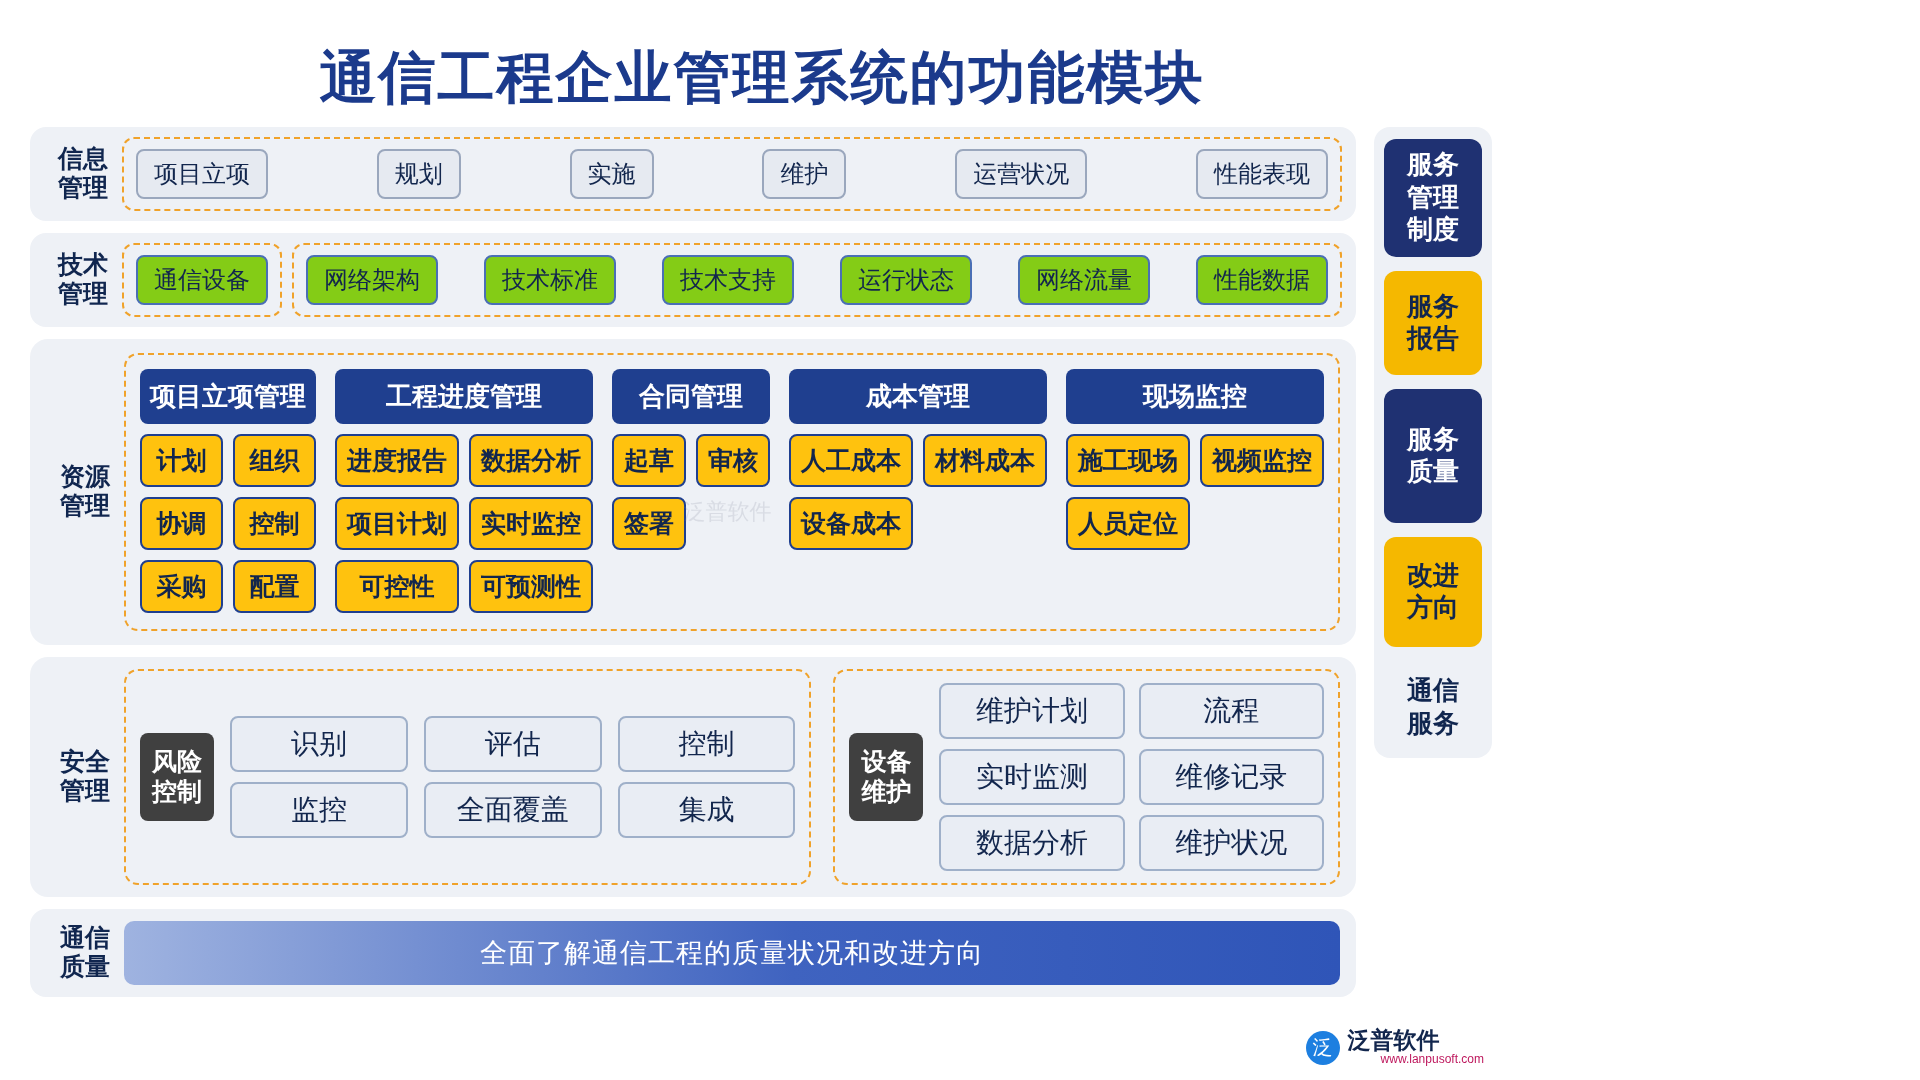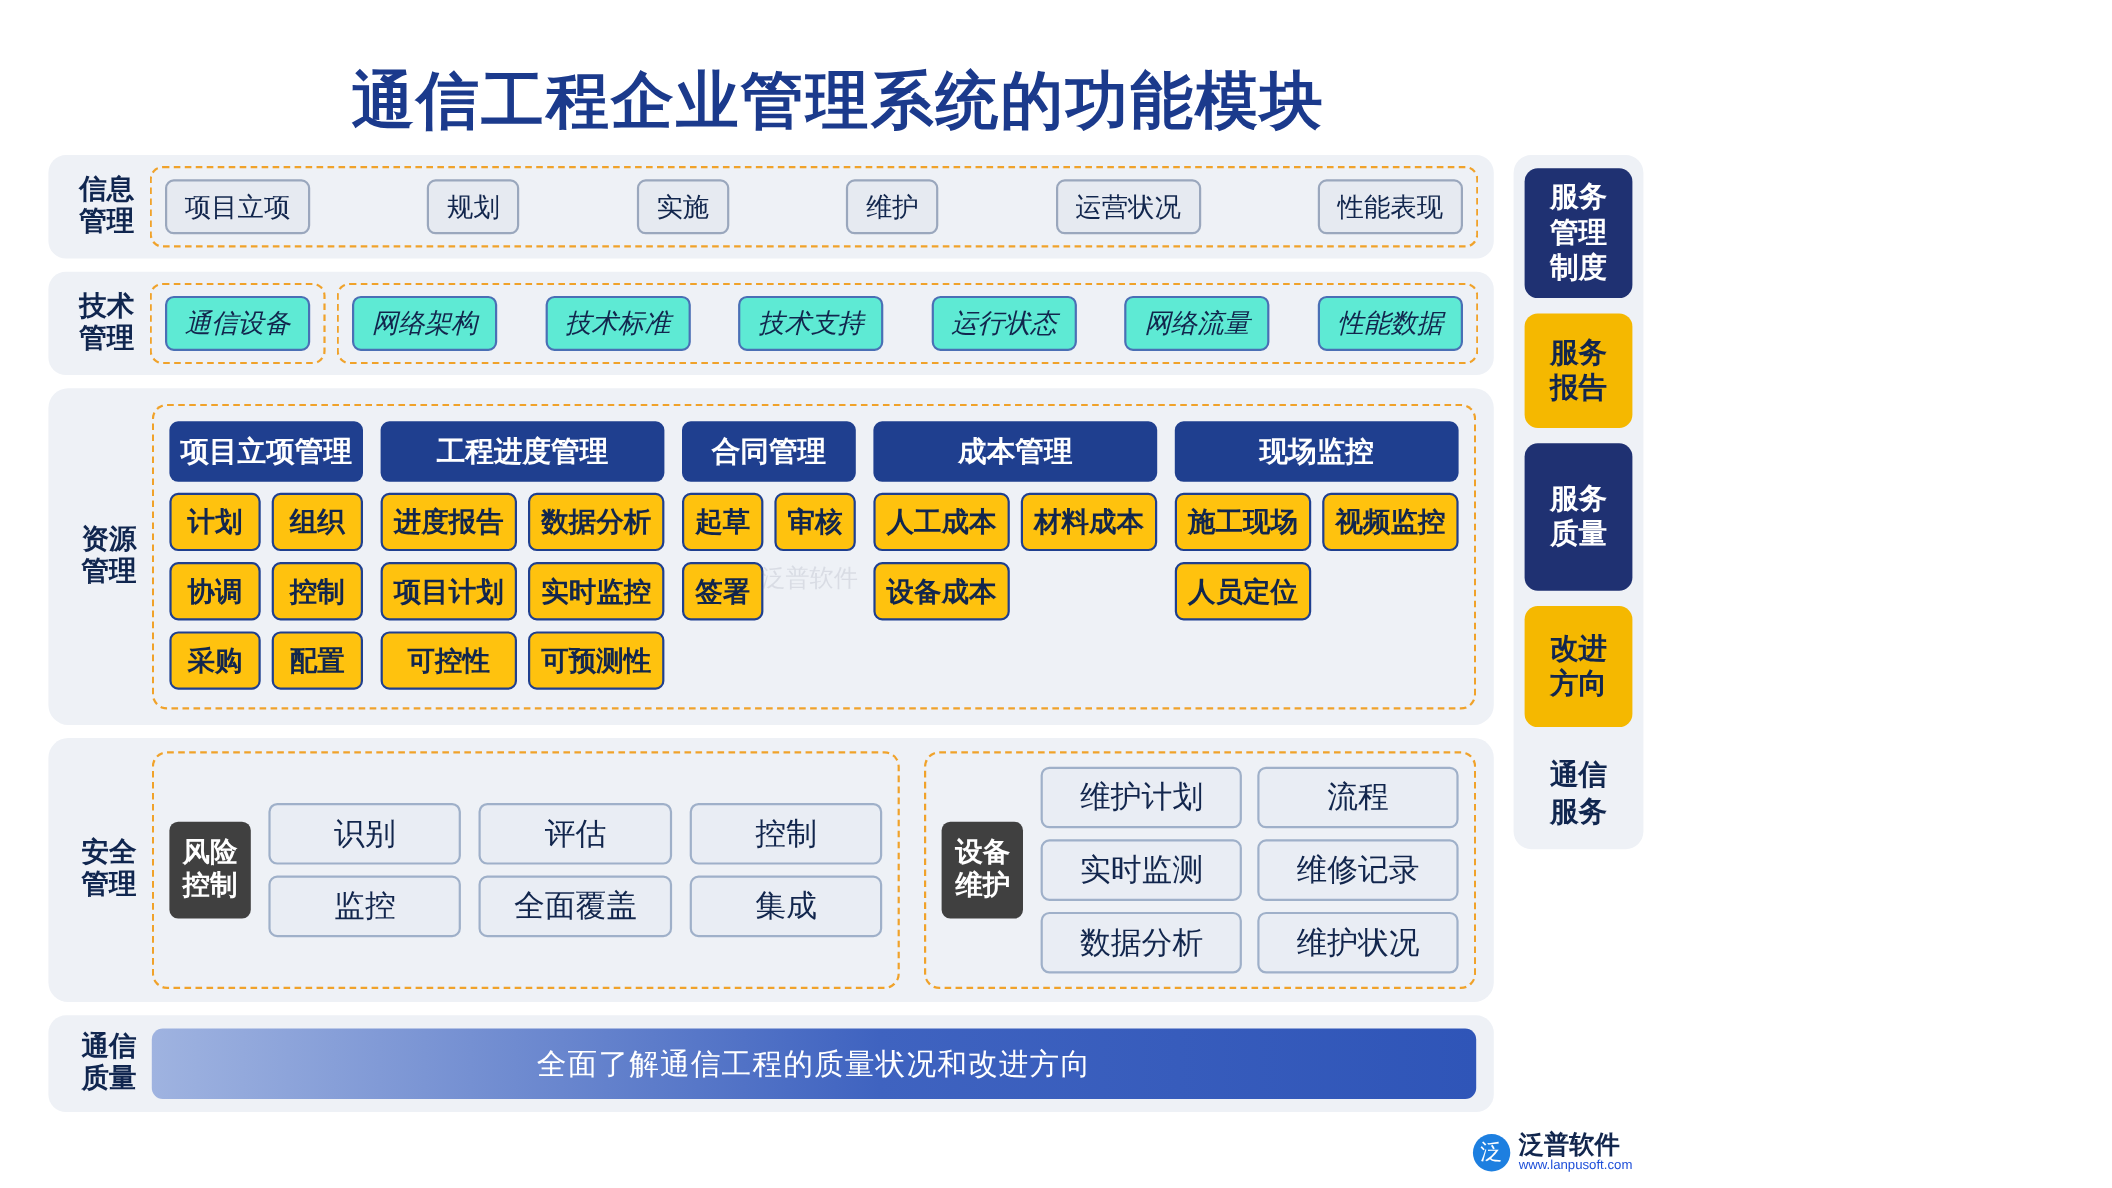--- a/index.html
+++ b/index.html
@@ -12,21 +12,21 @@
     height: 1080px;
     font-family: "Liberation Sans", sans-serif;
     overflow: hidden;
     position: relative;
   }
   .page {
     position: relative;
     width: 1524px;
     height: 1080px;
     box-sizing: border-box;
-    padding: 16px;
+    padding: 2px;
   }
   .title {
     text-align: center;
     color: #1f3a93;
     font-family: "Liberation Serif", serif;
     font-weight: bold;
     font-size: 57px;
     letter-spacing: 2px;
     padding-top: 38px;
     padding-bottom: 10px;
@@ -90,22 +90,21 @@
     font-family: "Liberation Serif", serif;
     padding: 7px 16px;
     text-align: center;
     white-space: nowrap;
   }
   .chip.grey {
     background: #e6eaf1;
     border-color: #9aa7bd;
   }
   .chip.white {
-    background: #5eead4;
-    font-style: italic;
+    background: #84cc16;
   }
   .row-flex {
     display: flex;
     gap: 14px;
     flex: 1 1 auto;
     justify-content: space-between;
     align-items: center;
   }
 
   
@@ -306,21 +305,21 @@
     font-size: 20px;
     display: flex; align-items: center; justify-content: center;
     font-family: "Liberation Serif", serif;
   }
   .logo-text {
     display: flex; flex-direction: column; line-height: 1.05;
   }
   .logo-name {
     color: #12264d; font-size: 23px; font-weight: bold; font-family: "Liberation Serif", serif;
   }
-  .logo-url { color: #1d4ed8; font-size: 12px; font-family: "Liberation Sans", sans-serif; }
+  .logo-url { color: #be185d; font-size: 12px; font-family: "Liberation Sans", sans-serif; margin-left: 33px; }
 </style>
 </head>
 <body>
 
 <div class="page">
 
   <div class="title">通信工程企业管理系统的功能模块</div>
 
   <div class="layout">
 

